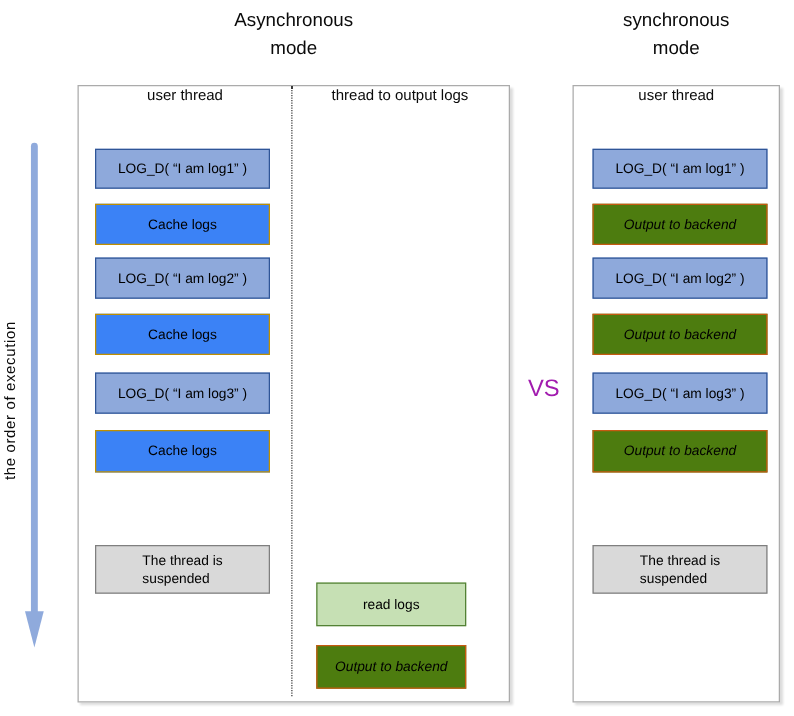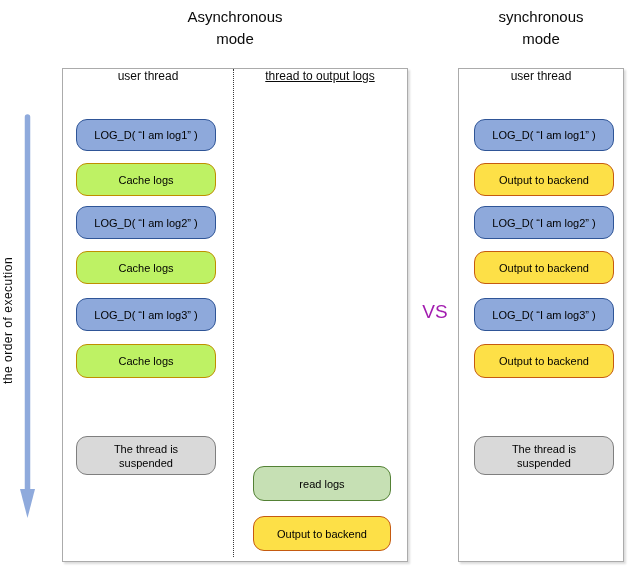--- a/index.html
+++ b/index.html
@@ -23,32 +23,32 @@
 
   .thread-divider {
     position:absolute; left:170px; top:0; bottom:4px; width:0;
     border-left:1px dotted #3a3a3a;
   }
 
   .col-header {
     position:absolute; top:0; font-size:12px; text-align:center; color:#0a0a0a;
   }
   #async-user-header { left:0; width:170px; }
-  #async-output-header { left:171px; width:172px;text-decoration:underline; }
+  #async-output-header { left:171px; width:172px; }
   #sync-user-header { left:0; width:164px; }
 
   .box {
     position:absolute; left:13px; width:140px; box-sizing:border-box;
     display:flex; align-items:center; justify-content:center;
-    text-align:center; font-size:11px; line-height:14px; white-space:pre-line;border-radius:11px;
+    text-align:left; font-size:11px; line-height:14px; white-space:pre-line;
   }
-  .box.right-col { left:190px; width:138px; }
+  .box.right-col { left:190px; width:120px; }
   .blue   { background:#8EA9DB; border:1.5px solid #2F5597; }
-  .yellow { background:#bef264; border:1.5px solid #BF8F00; }
-  .orange { background:#fde047; border:1.5px solid #C55A11; }
+  .yellow { background:#3b82f6; border:1.5px solid #BF8F00; }
+  .orange { background:#4d7c0f; border:1.5px solid #C55A11;font-style:italic; }
   .green  { background:#C6E0B4; border:1.5px solid #538135; }
   .gray   { background:#D9D9D9; border:1.5px solid #7F7F7F;margin-top:41px; }
 
   #vs-label {
     position:absolute; left:418px; top:301px; width:34px; text-align:center;
     font-size:19px; color:#a21caf;
   }
 
   #exec-arrow { position:absolute; left:17px; top:111px; }
 

